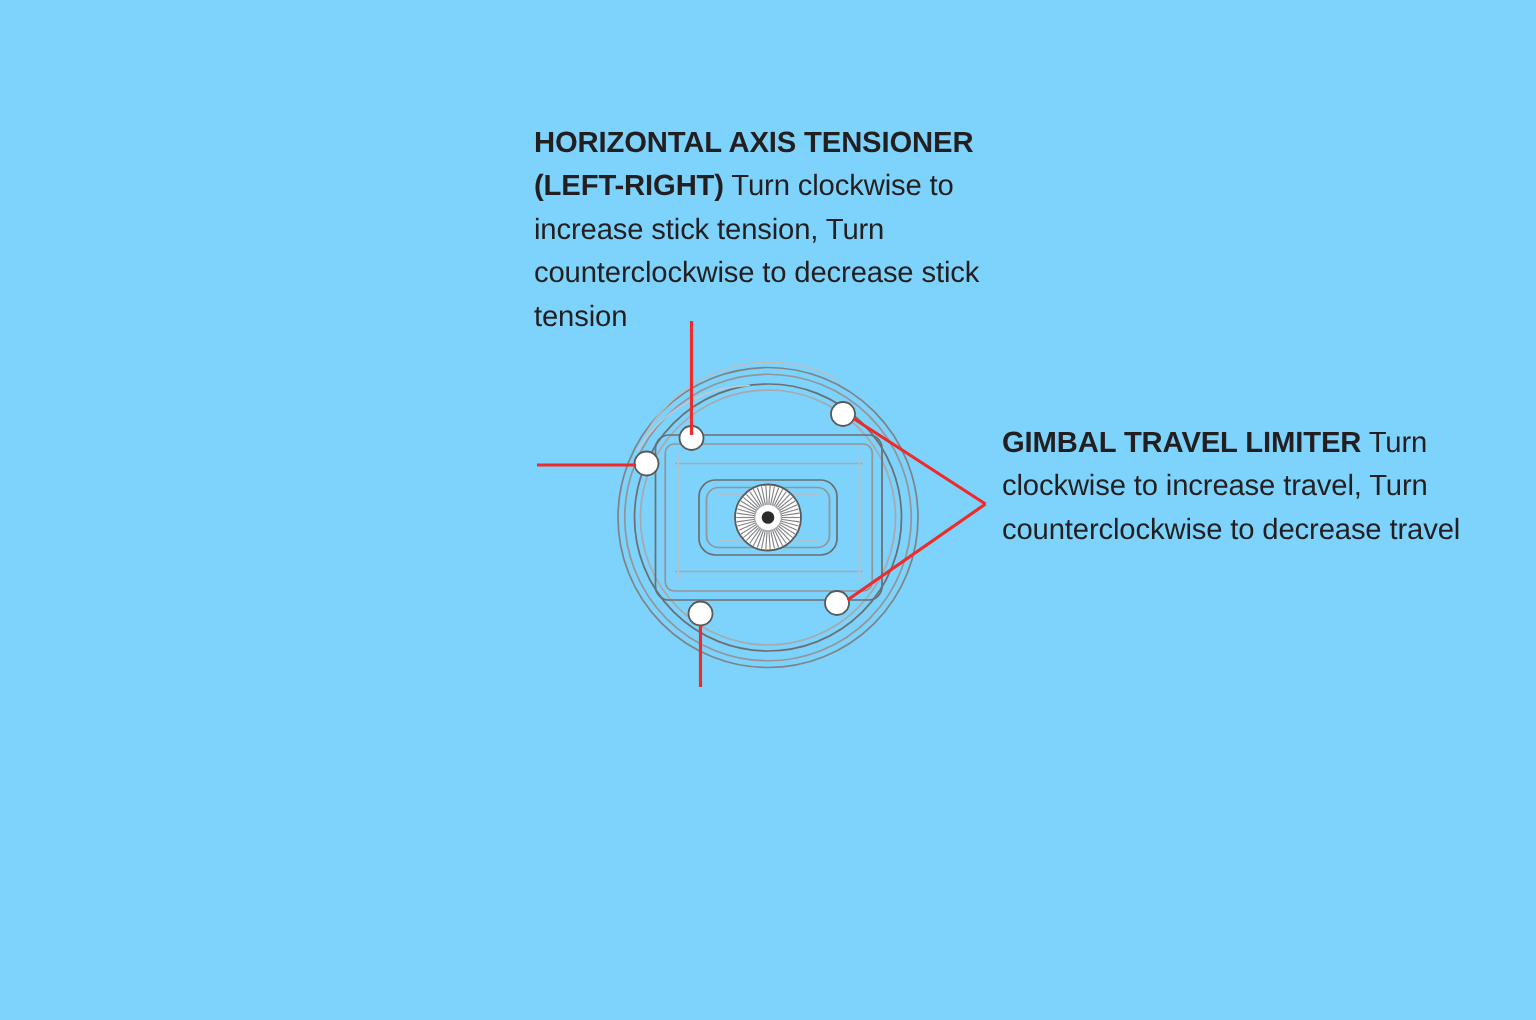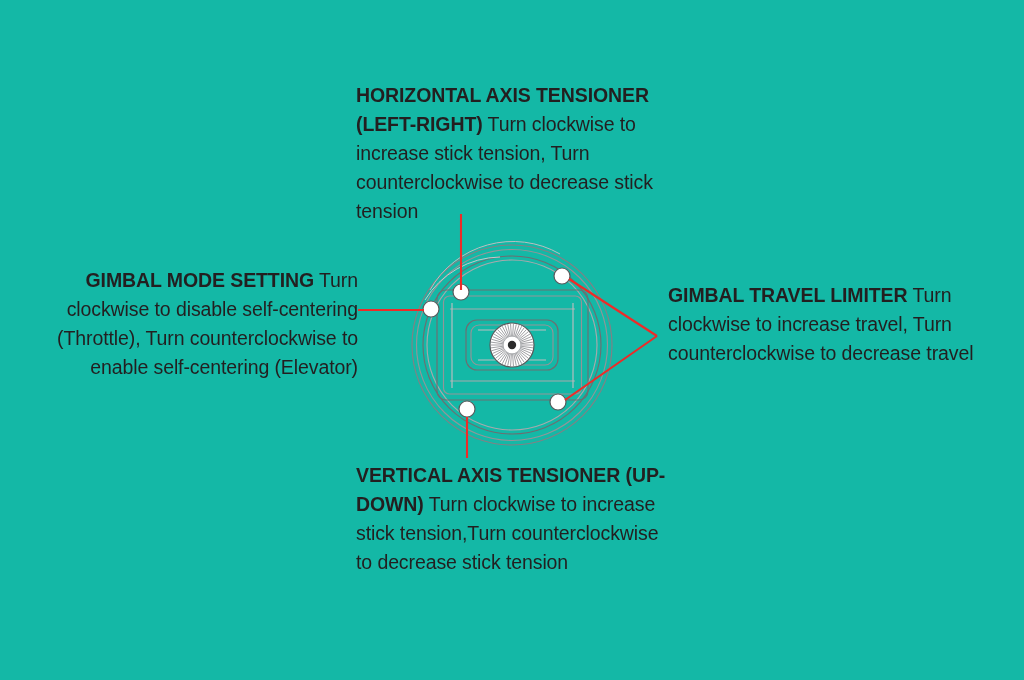--- a/index.html
+++ b/index.html
@@ -4,21 +4,21 @@
 <style>
   html, body {
     margin: 0;
     padding: 0;
     background: #ffffff;
   }
   #page {
     position: relative;
     width: 1024px;
     height: 680px;
-    background: #14b8a6;
+    background: #7dd3fc;
     overflow: hidden;
     font-family: "Liberation Sans", sans-serif;
     color: #231f20;
   }
 
   
   .callout {
     position: absolute;
     font-size: 19.5px;
     line-height: 29px;
@@ -177,28 +177,20 @@
       <line x1="565" y1="400" x2="657" y2="336"></line>
       <line x1="467" y1="417" x2="467" y2="458"></line>
     </g>
   </svg>
 
   <div class="callout" id="callout-horizontal">
     <span class="title">HORIZONTAL AXIS TENSIONER</span>
     <span class="sub">(LEFT-RIGHT)</span><span class="body"> Turn clockwise to increase stick tension, Turn counterclockwise to decrease stick tension</span>
   </div>
 
-  <div class="callout" id="callout-gimbal">
-    <span class="title">GIMBAL MODE SETTING</span>
-    <span class="body">Turn clockwise to disable self-centering (Throttle), Turn counterclockwise to enable self-centering (Elevator)</span>
-  </div>
 
   <div class="callout" id="callout-limiter">
     <span class="title">GIMBAL TRAVEL LIMITER</span>
     <span class="body">Turn clockwise to increase travel, Turn counterclockwise to decrease travel</span>
   </div>
 
-  <div class="callout" id="callout-vertical">
-    <span class="title">VERTICAL AXIS TENSIONER</span>
-    <span class="sub">(UP-DOWN)</span><span class="body"> Turn clockwise to increase stick tension,Turn counterclockwise to decrease stick tension</span>
-  </div>
 
 </div>
 
 </body></html>

